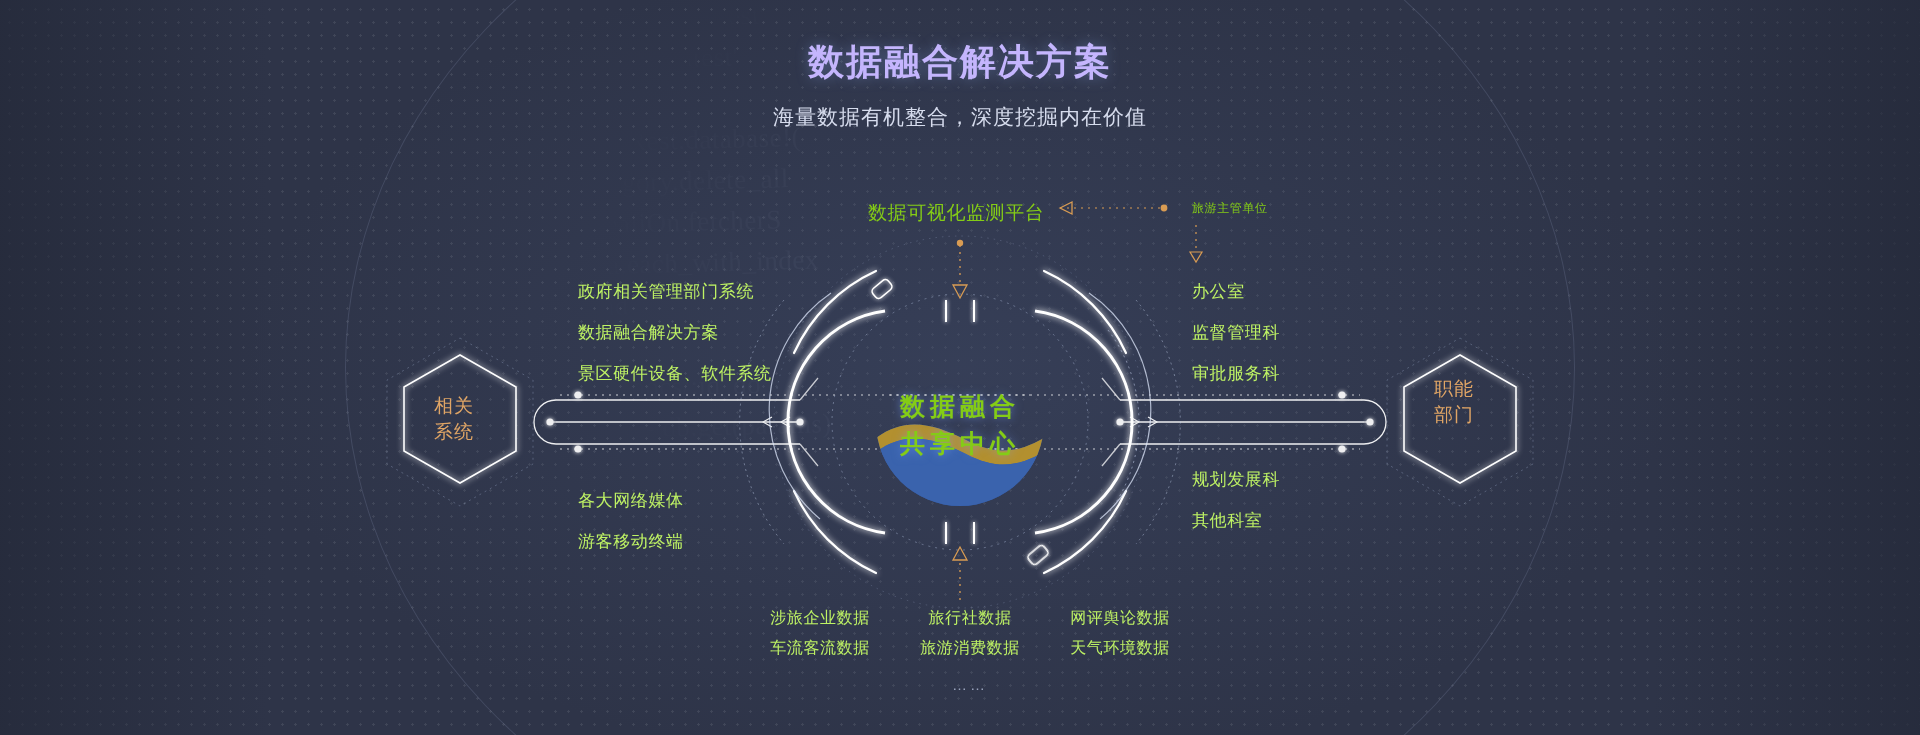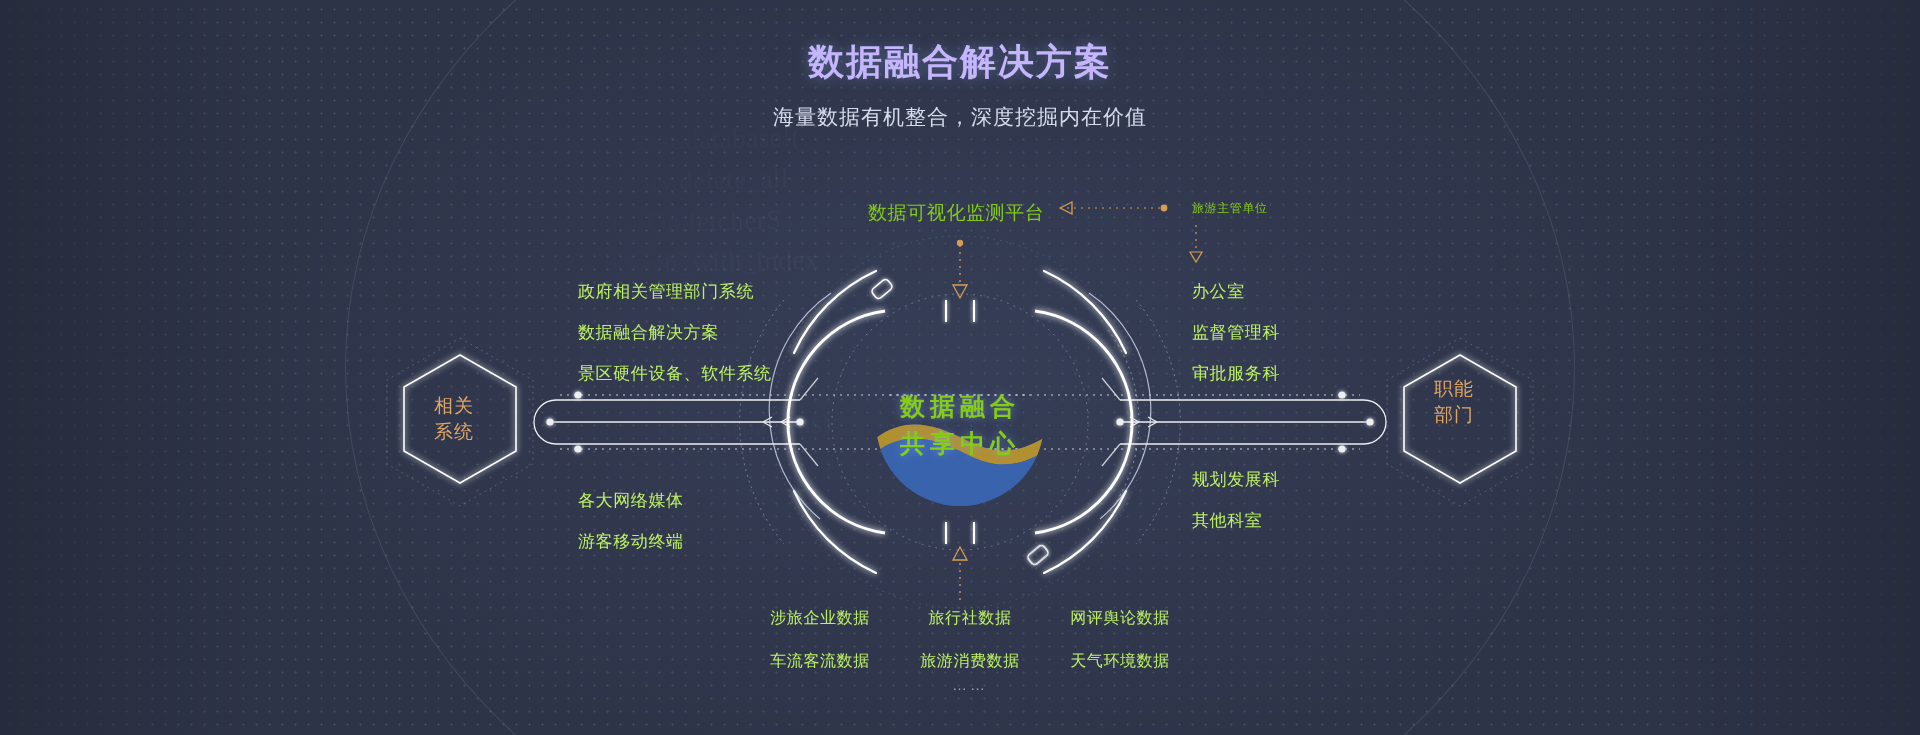--- a/index.html
+++ b/index.html
@@ -58,21 +58,21 @@
   #left-bot   { position:absolute; left:578px;  top:489px; }
   #right-top  { position:absolute; left:1192px; top:280px; }
   #right-bot  { position:absolute; left:1192px; top:468px; }
   .stack .lbl{ position:static; display:block; margin-bottom:18px;}
 
   #top-left-label { position:absolute; left:868px;  top:200px; font-size:19px; }
   #top-right-label{ position:absolute; left:1192px; top:200px; font-size:12px; }
 
   #bottom-grid{
     position:absolute; left:745px; top:608px; width:450px;
-    display:grid; grid-template-columns:repeat(3,150px); row-gap:22px;
+    display:grid; grid-template-columns:repeat(3,150px); row-gap:9px;
     text-align:center;
   }
   #bottom-grid .lbl{ position:static; font-size:16px; }
   #bottom-ellipsis{
     position:absolute; left:745px; top:676px; width:450px; text-align:center;
     color:#9aa4bd; font-size:15px; letter-spacing:3px;
   }
 
   
   .hex{ position:absolute; width:100px; height:128px; }

